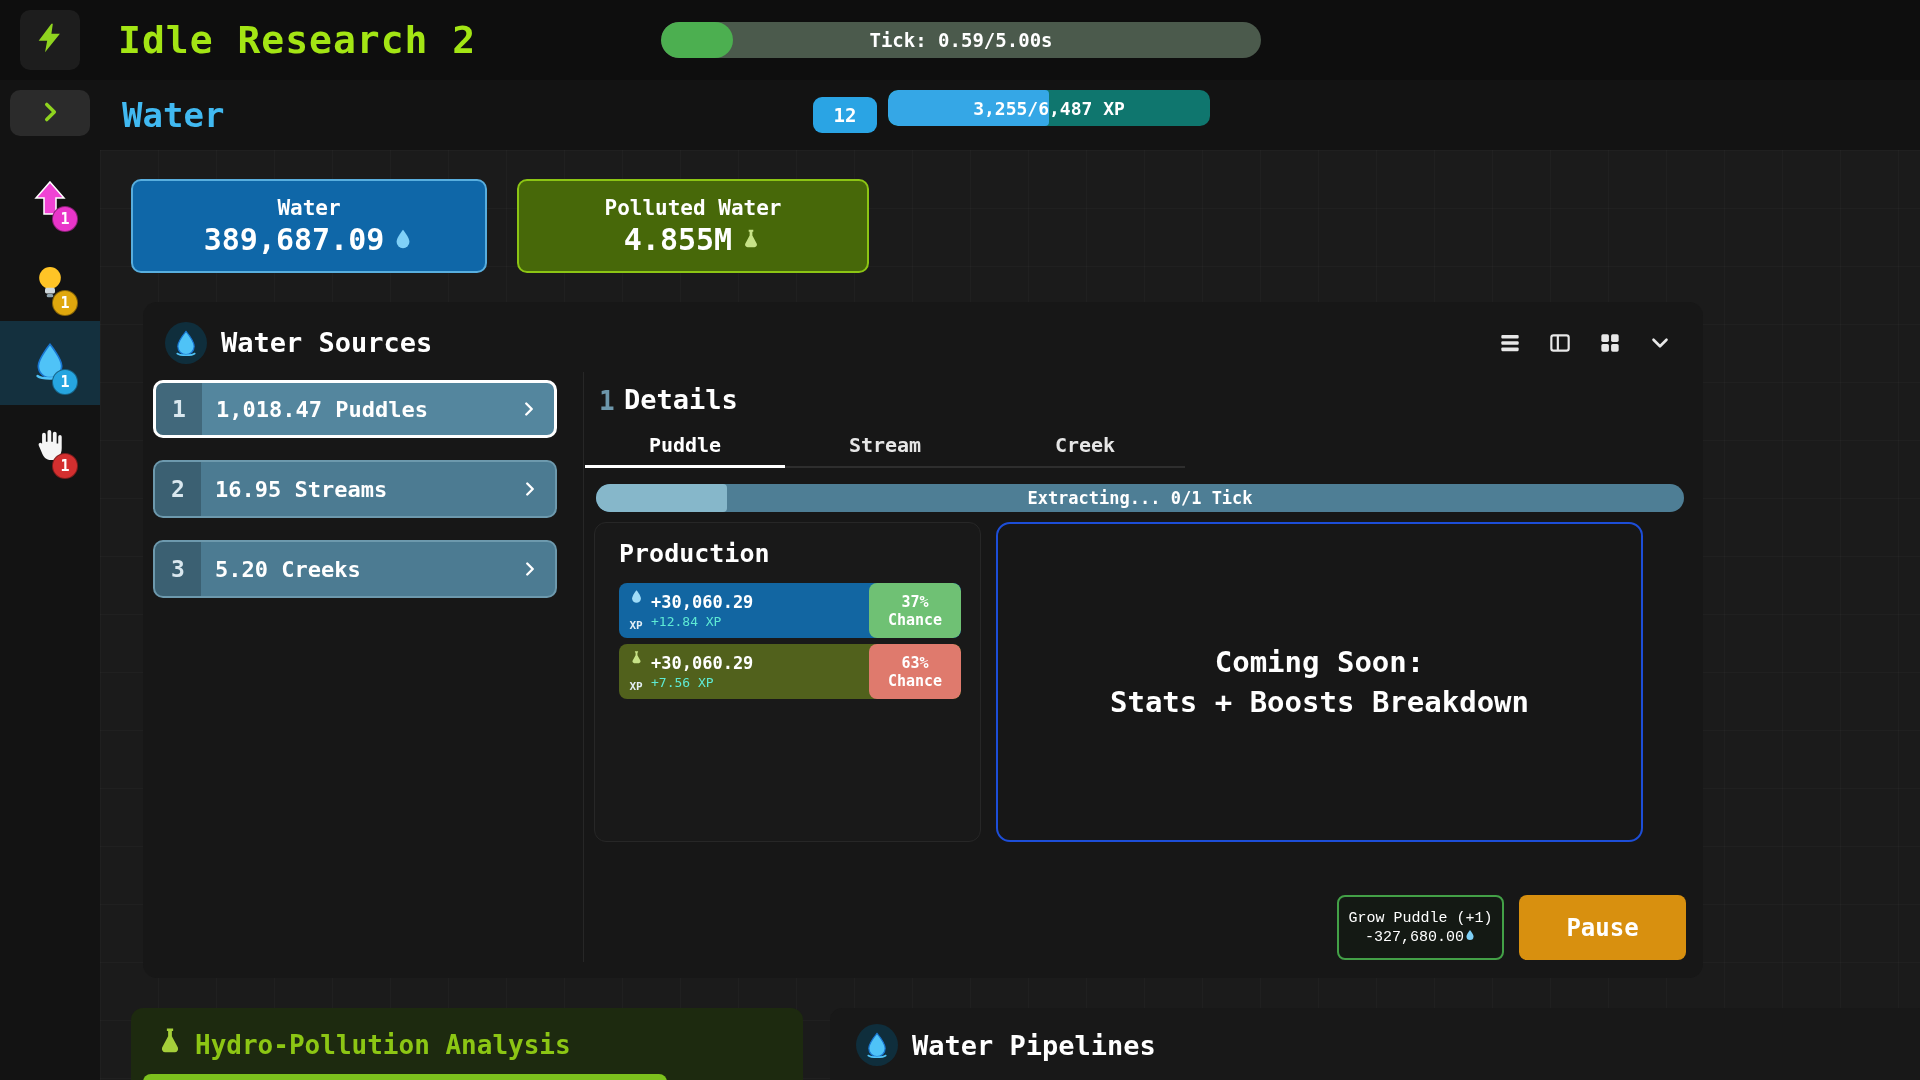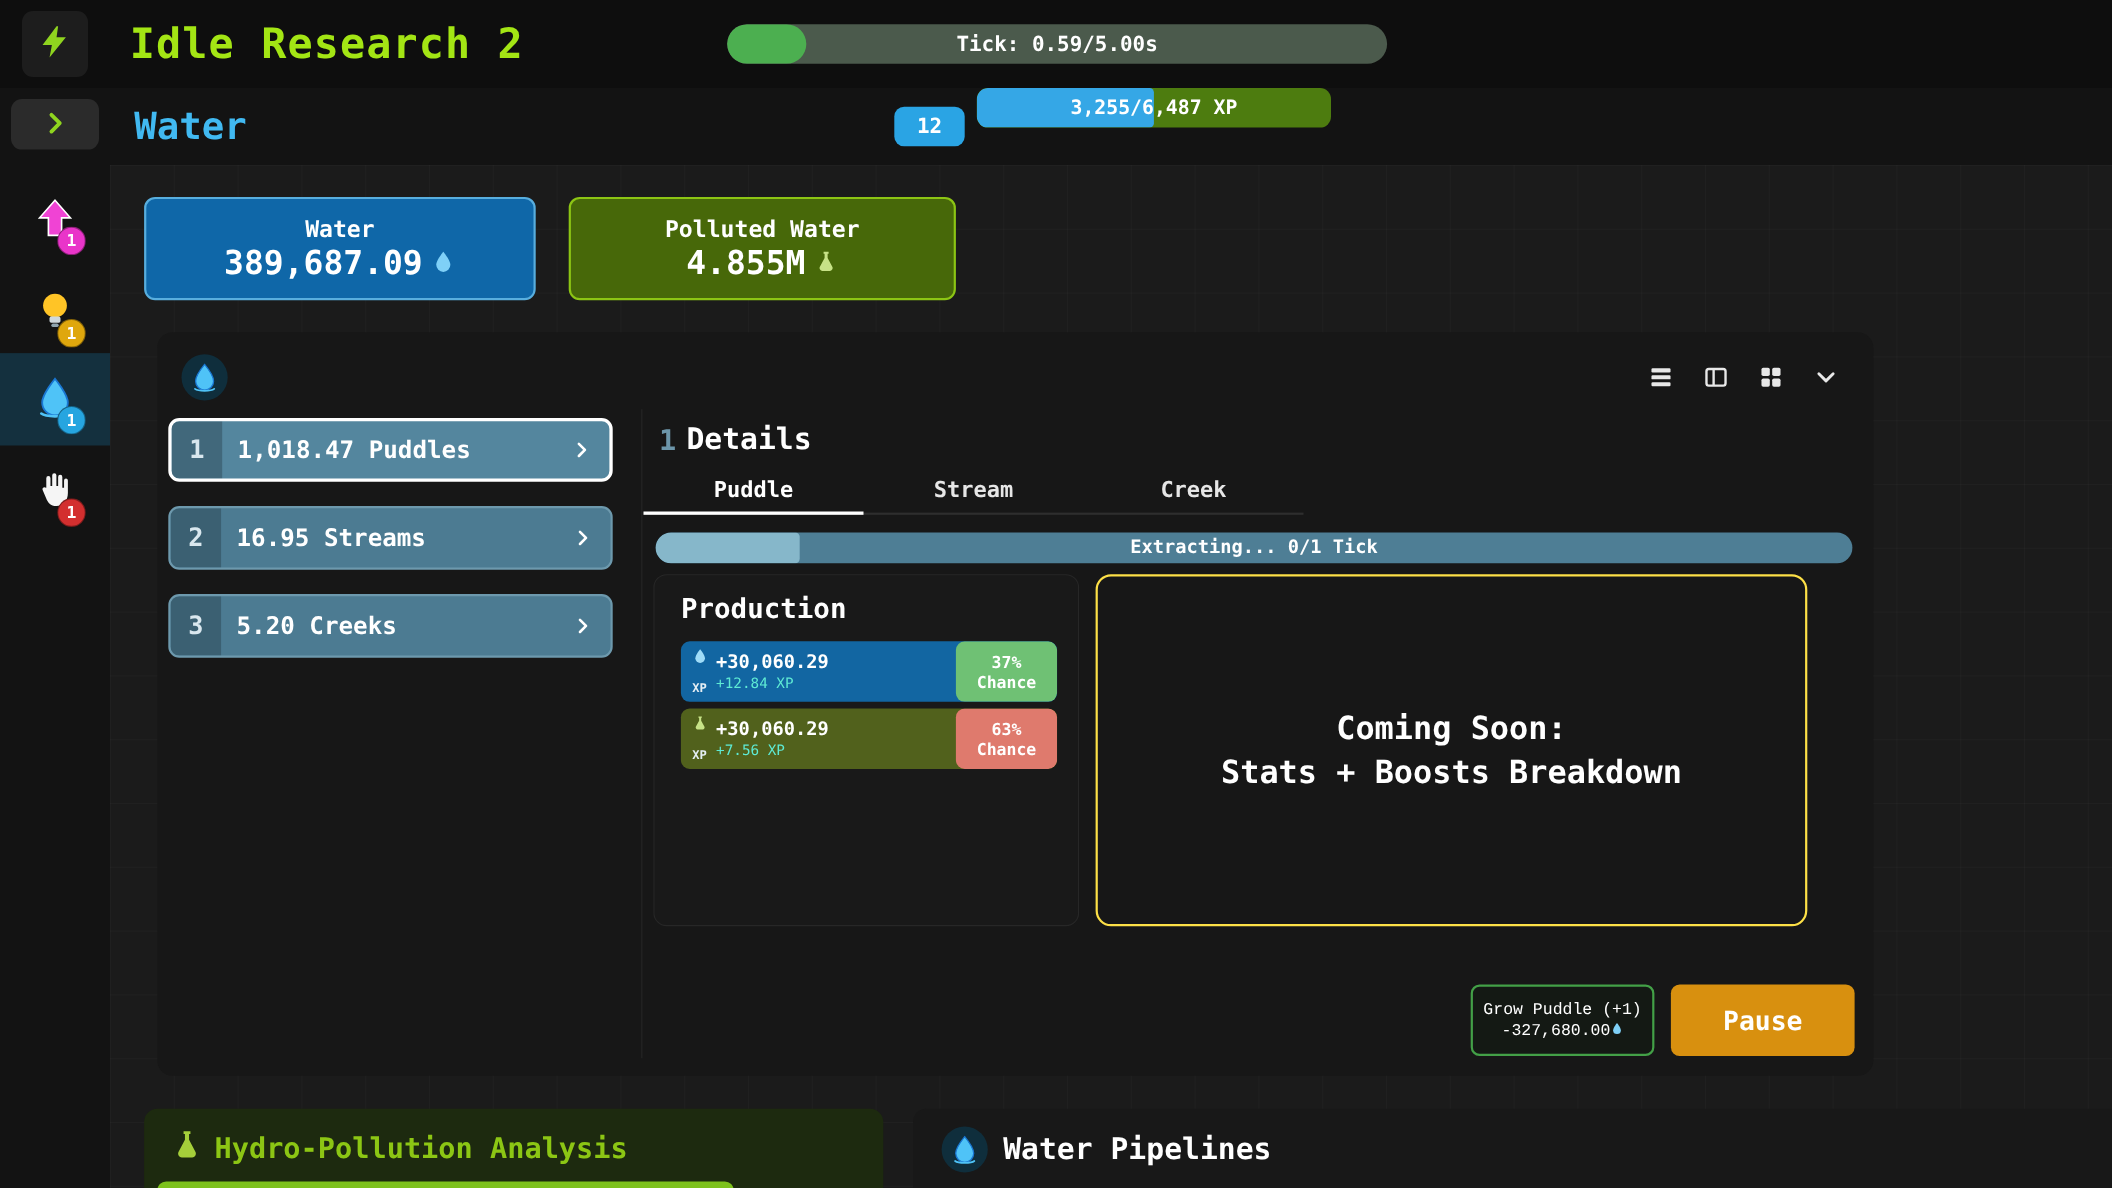--- a/index.html
+++ b/index.html
@@ -17,21 +17,21 @@
   .app-title { position:absolute; left:118px; top:0; height:80px; line-height:80px; font-size:38px; font-weight:700; color:#a3e514; letter-spacing:1px; }
   .tick-bar { position:absolute; left:661px; top:22px; width:600px; height:36px; background:#4b5a4c; border-radius:18px; overflow:hidden; }
   .tick-fill { position:absolute; left:0; top:0; height:100%; background:#4caf50; border-radius:18px; }
   .bar-label { position:absolute; left:0; top:0; width:100%; height:100%; display:flex; align-items:center; justify-content:center; font-size:19px; font-weight:700; color:#fff; }
 
   
   .pagebar { position:absolute; left:0; top:80px; width:1920px; height:70px; background:#131313; }
   .sidebar-toggle { position:absolute; left:10px; top:10px; width:80px; height:46px; background:#2b2b2b; border:none; border-radius:10px; display:flex; align-items:center; justify-content:center; cursor:pointer; }
   .page-title { position:absolute; left:122px; top:0; height:70px; line-height:70px; font-size:34px; font-weight:700; color:#41b9f1; }
   .level-badge { position:absolute; left:813px; top:17px; width:64px; height:36px; background:#2aa4e4; border-radius:9px; display:flex; align-items:center; justify-content:center; font-size:19px; font-weight:700; }
-  .xp-bar { position:absolute; left:888px; top:0; width:322px; height:36px; background:#4d7c0f; border-radius:10px; overflow:hidden; }
+  .xp-bar { position:absolute; left:888px; top:10px; width:322px; height:36px; background:#0f766e; border-radius:10px; overflow:hidden; }
   .xp-fill { position:absolute; left:0; top:0; height:100%; background:#35a7e6; border-radius:10px 4px 4px 10px; }
   .xp-bar .bar-label { font-size:18px; }
 
   
   .sidebar { position:absolute; left:0; top:150px; width:100px; bottom:0; background:#131313; }
   .side-item { position:absolute; left:0; width:100px; height:84px; display:flex; align-items:center; justify-content:center; cursor:pointer; }
   .side-item.active { background:#14303e; }
   .side-badge { position:absolute; left:52px; top:48px; width:26px; height:26px; border-radius:50%; display:flex; align-items:center; justify-content:center; font-size:15px; font-weight:700; color:#fff; border:1px solid rgba(0,0,0,.4); }
   .badge-pink { background:#e935c9; }
   .badge-yellow { background:#dfa70d; }
@@ -85,21 +85,21 @@
   .row-polluted { background:#51611c; }
   .prod-icon-col { width:30px; display:flex; flex-direction:column; align-items:center; justify-content:center; gap:11px; padding-left:4px; }
   .xp-tag { font-size:11px; font-weight:700; color:#e4eef4; }
   .prod-vals { flex:1; display:flex; flex-direction:column; justify-content:center; gap:2px; padding-left:2px; }
   .prod-amount { font-size:17px; font-weight:700; }
   .prod-xp { font-size:13px; color:#5eead4; }
   .chance-badge { width:92px; display:flex; flex-direction:column; align-items:center; justify-content:center; font-size:15px; font-weight:700; border-radius:8px; }
   .chance-green { background:#6fc174; }
   .chance-red { background:#df7a6d; }
 
-  .coming-soon { position:absolute; left:853px; top:220px; width:647px; height:320px; border:2px solid #fde047; border-radius:14px; display:flex; flex-direction:column; align-items:center; justify-content:center; gap:6px; }
+  .coming-soon { position:absolute; left:853px; top:220px; width:647px; height:320px; border:2px solid #1d4ed8; border-radius:14px; display:flex; flex-direction:column; align-items:center; justify-content:center; gap:6px; }
   .coming-line { font-size:29px; font-weight:700; }
 
   .grow-btn { position:absolute; left:1194px; top:593px; width:167px; height:65px; background:#141914; border:2px solid #43a047; border-radius:8px; display:flex; flex-direction:column; align-items:center; justify-content:center; gap:2px; font-size:15px; color:#fff; cursor:pointer; font-family:Liberation Mono, monospace; }
   .grow-line2 { display:flex; align-items:center; gap:0; }
   .pause-btn { position:absolute; left:1376px; top:593px; width:167px; height:65px; background:#d8900f; border:none; border-radius:8px; font-size:24px; font-weight:700; color:#fff; cursor:pointer; font-family:inherit; }
 
   
   .hydro-panel { position:absolute; left:131px; top:1008px; width:672px; height:120px; background:#1d2a0f; border-radius:12px; }
   .hydro-title { position:absolute; left:64px; top:22px; font-size:26px; font-weight:700; color:#8cc614; }
   .hydro-icon { position:absolute; left:24px; top:18px; }
@@ -206,20 +206,21 @@
   </div>
 </div>
 
 <div class="sources-panel">
   <div class="panel-header-icon">
     <svg width="28" height="28" viewBox="0 0 24 24">
       <path d="M12 2C12 2 5 10.5 5 15a7 7 0 0 0 14 0C19 10.5 12 2 12 2Z" fill="#4fc3f7" stroke="#1976d2" stroke-width="1"></path>
       <path d="M4.5 21c2.5 2 12.5 2 15 0" stroke="#4fc3f7" stroke-width="1.4" fill="none" stroke-linecap="round"></path>
     </svg>
   </div>
+  <div class="sources-title">Water Sources</div>
 
   <div class="view-icons">
     <span class="view-icon">
       <svg width="26" height="26" viewBox="0 0 24 24" fill="#e8e8e8">
           <rect x="4" y="4.5" width="16" height="3.4" rx="1"></rect>
           <rect x="4" y="10.3" width="16" height="3.4" rx="1"></rect>
           <rect x="4" y="16.1" width="16" height="3.4" rx="1"></rect>
         </svg>
     </span>
     <span class="view-icon">

